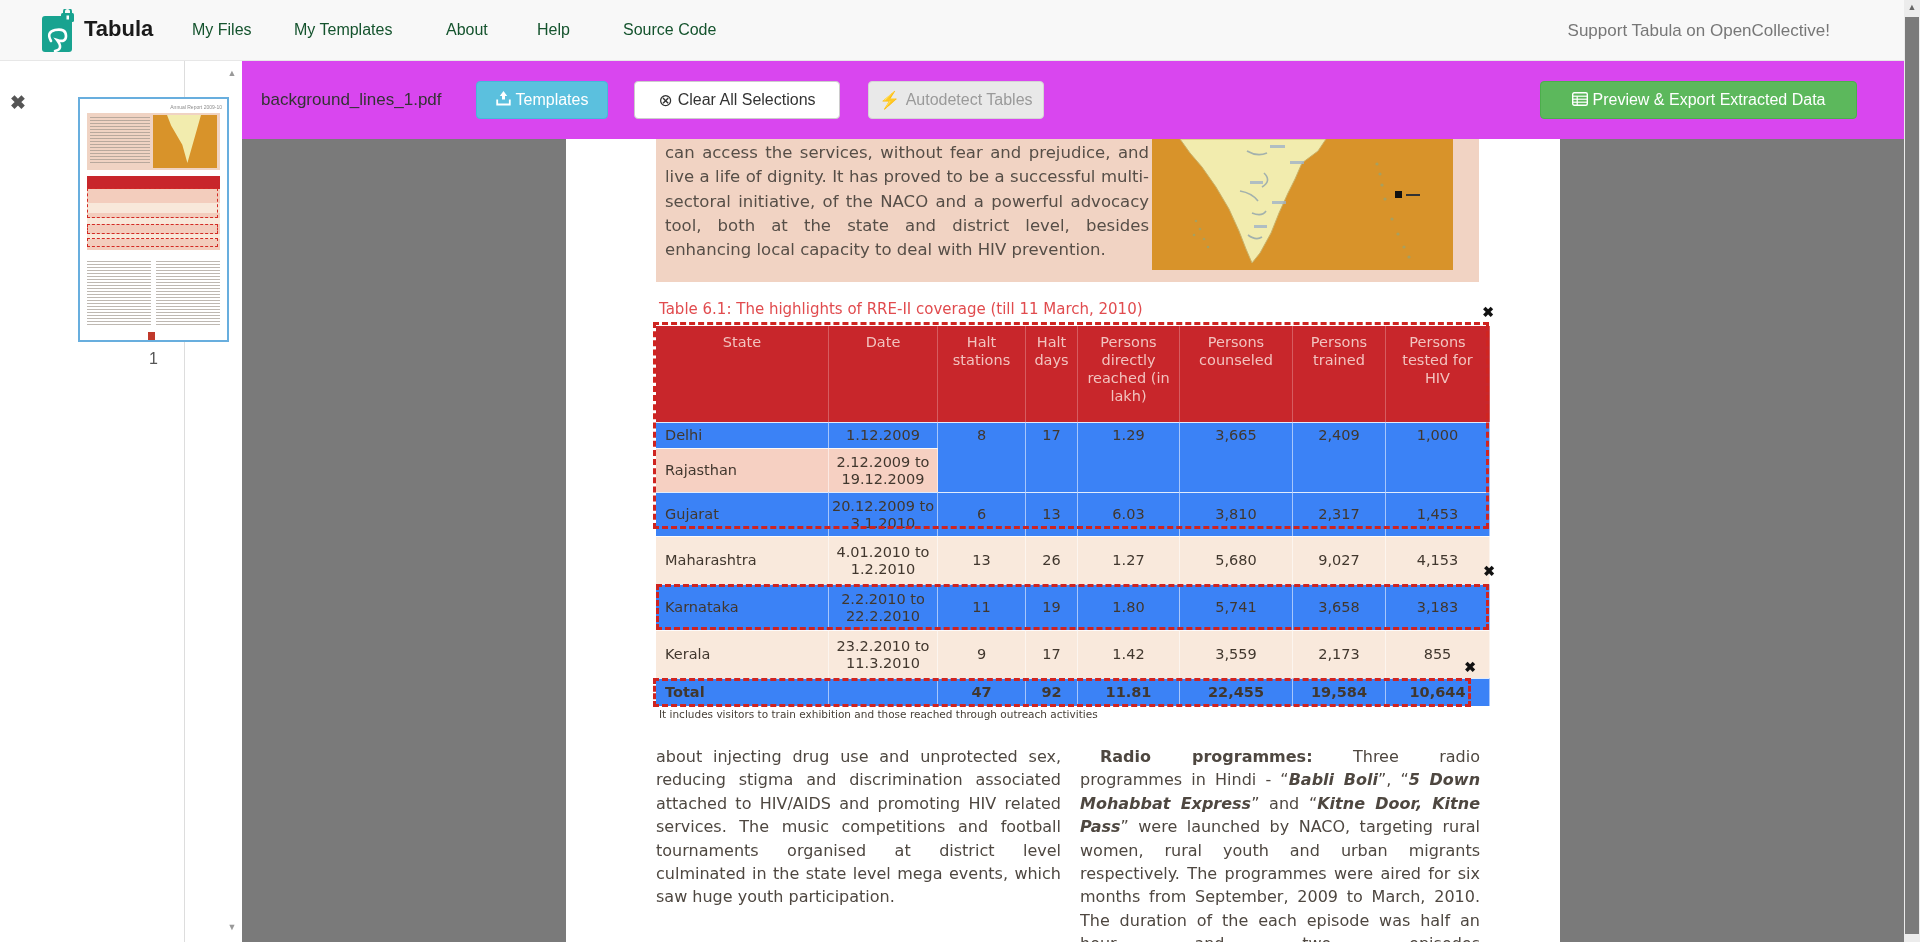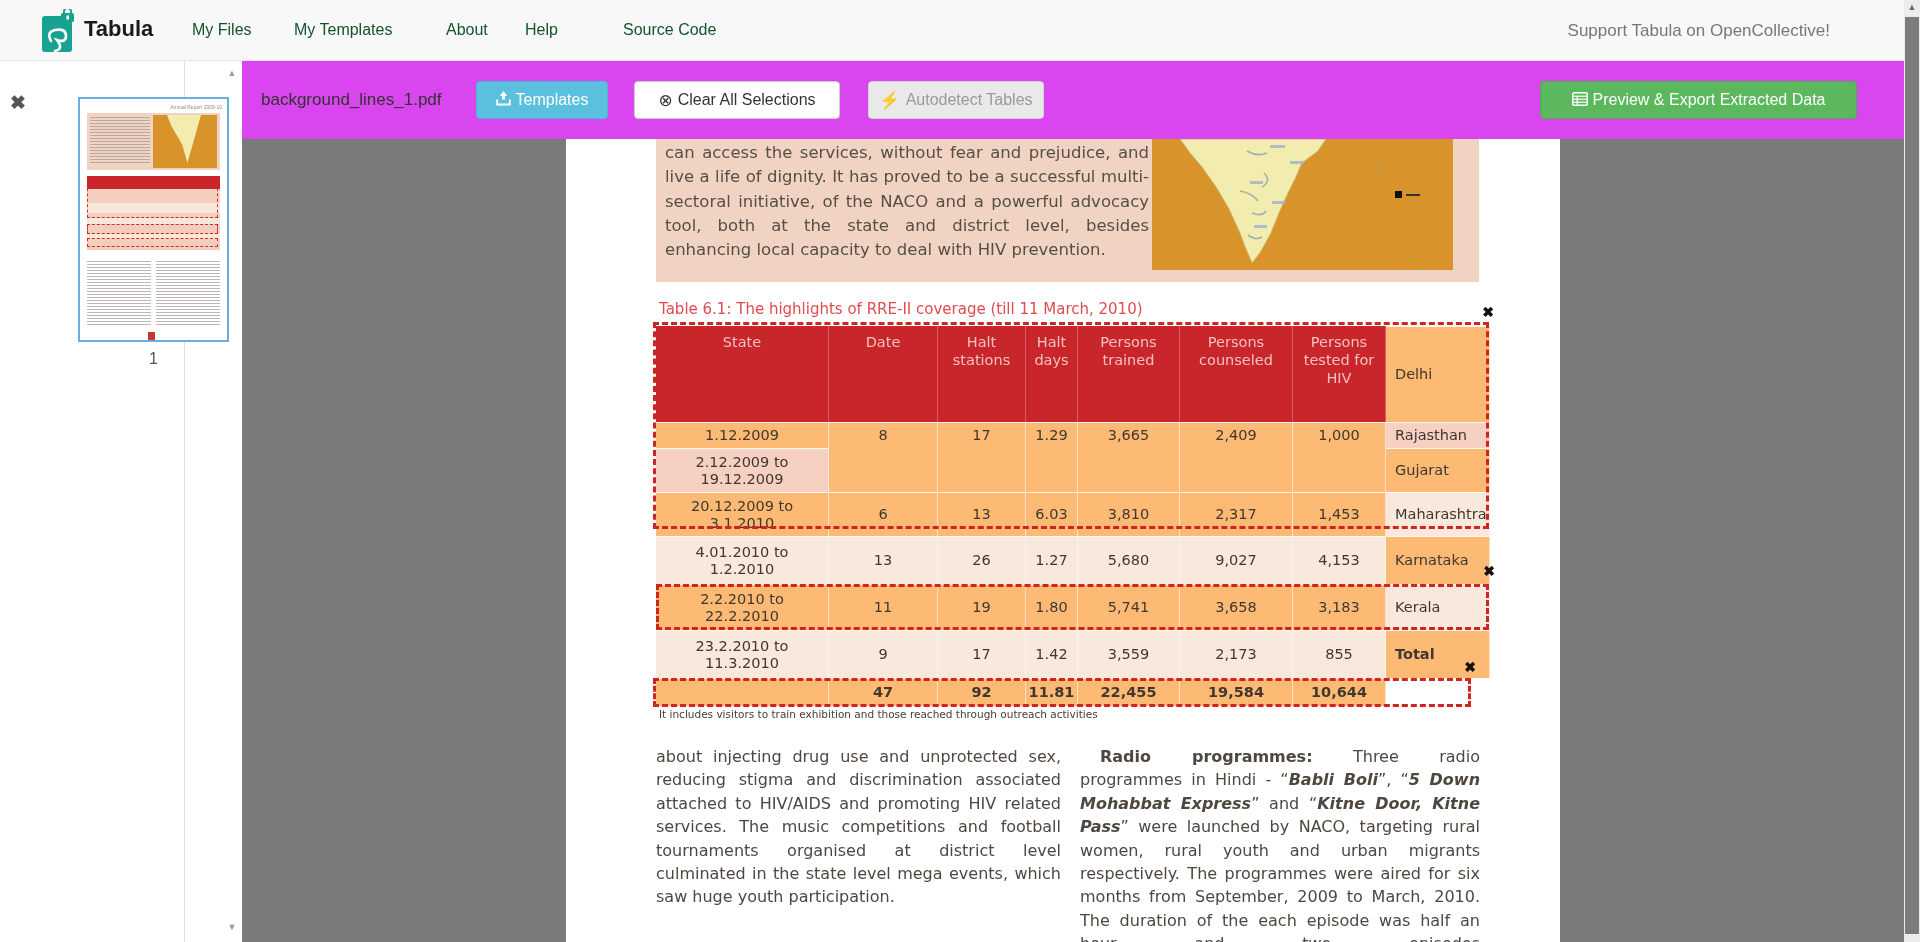--- a/index.html
+++ b/index.html
@@ -61,21 +61,21 @@
 
   .tg { position:absolute; left:656px; top:326px; display:grid;
         grid-template-columns:173px 109px 88px 52px 102px 113px 93px 104px;
         grid-template-rows:96px 26px 44px 44px 48px 46px 48px 28px;
         font-size:14.5px; color:#41372e; }
   .h { background:#c8262b; color:#f2c3bf; display:flex; align-items:flex-start; justify-content:center;
        text-align:center; padding:7px 3px 0 3px; line-height:18px; border-right:1px solid rgba(255,255,255,.25); }
   .c { display:flex; align-items:center; justify-content:center; text-align:center; white-space:pre-line;
        border-right:1px solid rgba(255,255,255,.55); border-top:1px solid rgba(255,255,255,.85); line-height:17px; }
   .L { justify-content:flex-start; padding-left:9px; text-align:left; }
-  .sel { background:#fdba74; }
+  .sel { background:#3b82f6; }
   .lt  { background:#f9e9dc; }
   .md  { background:#f6d0c2; }
   .nb  { border-top:none; }
   .tb  { font-weight:bold; }
 
   .selbox { position:absolute; border:3px dashed #cf2420; cursor:move; }
   .s1 { left:653px; top:322px; width:836px; height:207px; }
   .s2 { left:656px; top:584px; width:833px; height:46px; }
   .s3 { left:653px; top:678px; width:818px; height:29px; }
   .selx { position:absolute; width:18px; height:18px; font-size:14px; font-weight:bold; color:#111;
@@ -102,21 +102,21 @@
         <path d="M9 32 q-5 -9 4 -11 q11 -2 11 6 q0 7 -9 4 q7 9 -2 11" stroke="#fff" stroke-width="2.6" fill="none" stroke-linecap="round"></path>
         <rect x="19" y="4" width="13" height="9" rx="1.5" fill="#18a390"></rect>
         <path d="M22 4 v-1.5 a3.5 3.5 0 0 1 7 0 V4" stroke="#18a390" stroke-width="2" fill="none"></path>
         <rect x="24.5" y="6.5" width="2.5" height="4" fill="#fff"></rect>
       </svg>
     </span>
     <span class="brand">Tabula</span>
     <span class="navlink" style="left:192px">My Files</span>
     <span class="navlink" style="left:294px">My Templates</span>
     <span class="navlink" style="left:446px">About</span>
-    <span class="navlink" style="left:525px">Help</span>
+    <span class="navlink" style="left:537px">Help</span>
     <span class="navlink" style="left:623px">Source Code</span>
     <span class="support">Support Tabula on OpenCollective!</span>
   </div>
 
   <div class="sidebar">
     <div class="side-divider"></div>
     <span class="side-close">✖</span>
     <span class="sarr" style="top:7px">▲</span>
     <span class="sarr" style="top:861px">▼</span>
 
@@ -217,22 +217,23 @@
     </svg>
   </div>
 
   <div class="ttitle pdf">Table 6.1: The highlights of RRE-II coverage (till 11 March, 2010)</div>
 
   <div class="tg pdf">
     <div class="h">State</div>
     <div class="h">Date</div>
     <div class="h">Halt stations</div>
     <div class="h">Halt days</div>
+    <div class="h">Persons directly reached (in lakh)</div>
+    <div class="h">Persons counseled</div>
     <div class="h">Persons trained</div>
-    <div class="h">Persons counseled</div>
     <div class="h">Persons tested for HIV</div>
 
     <div class="c L sel">Delhi</div>
     <div class="c sel">1.12.2009</div>
     <div class="c sel">8</div>
     <div class="c sel">17</div>
     <div class="c sel">1.29</div>
     <div class="c sel">3,665</div>
     <div class="c sel">2,409</div>
     <div class="c sel">1,000</div>

